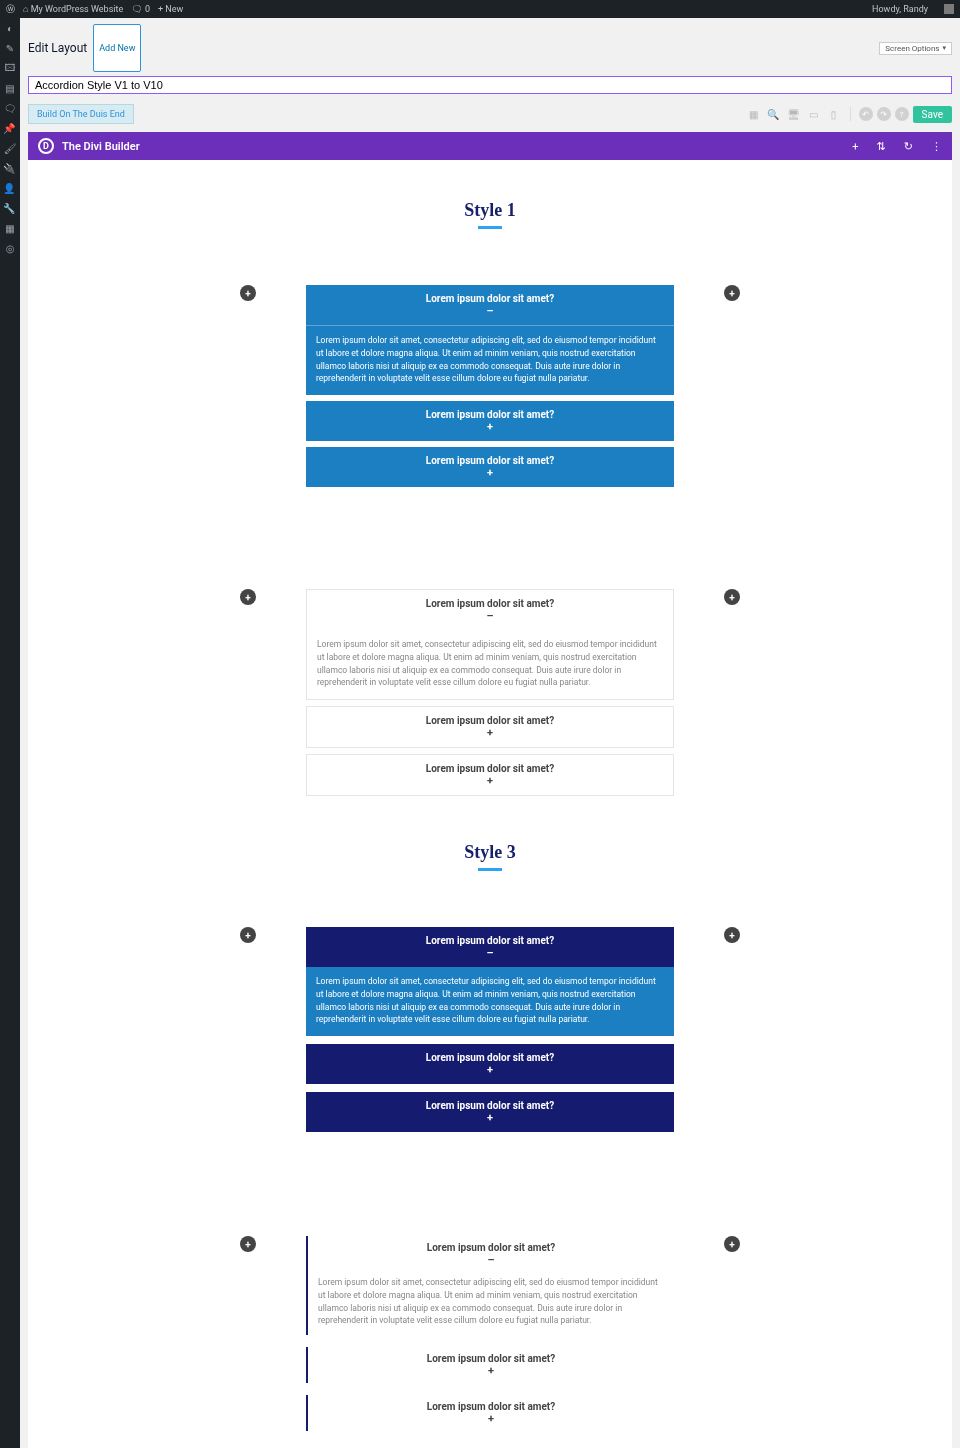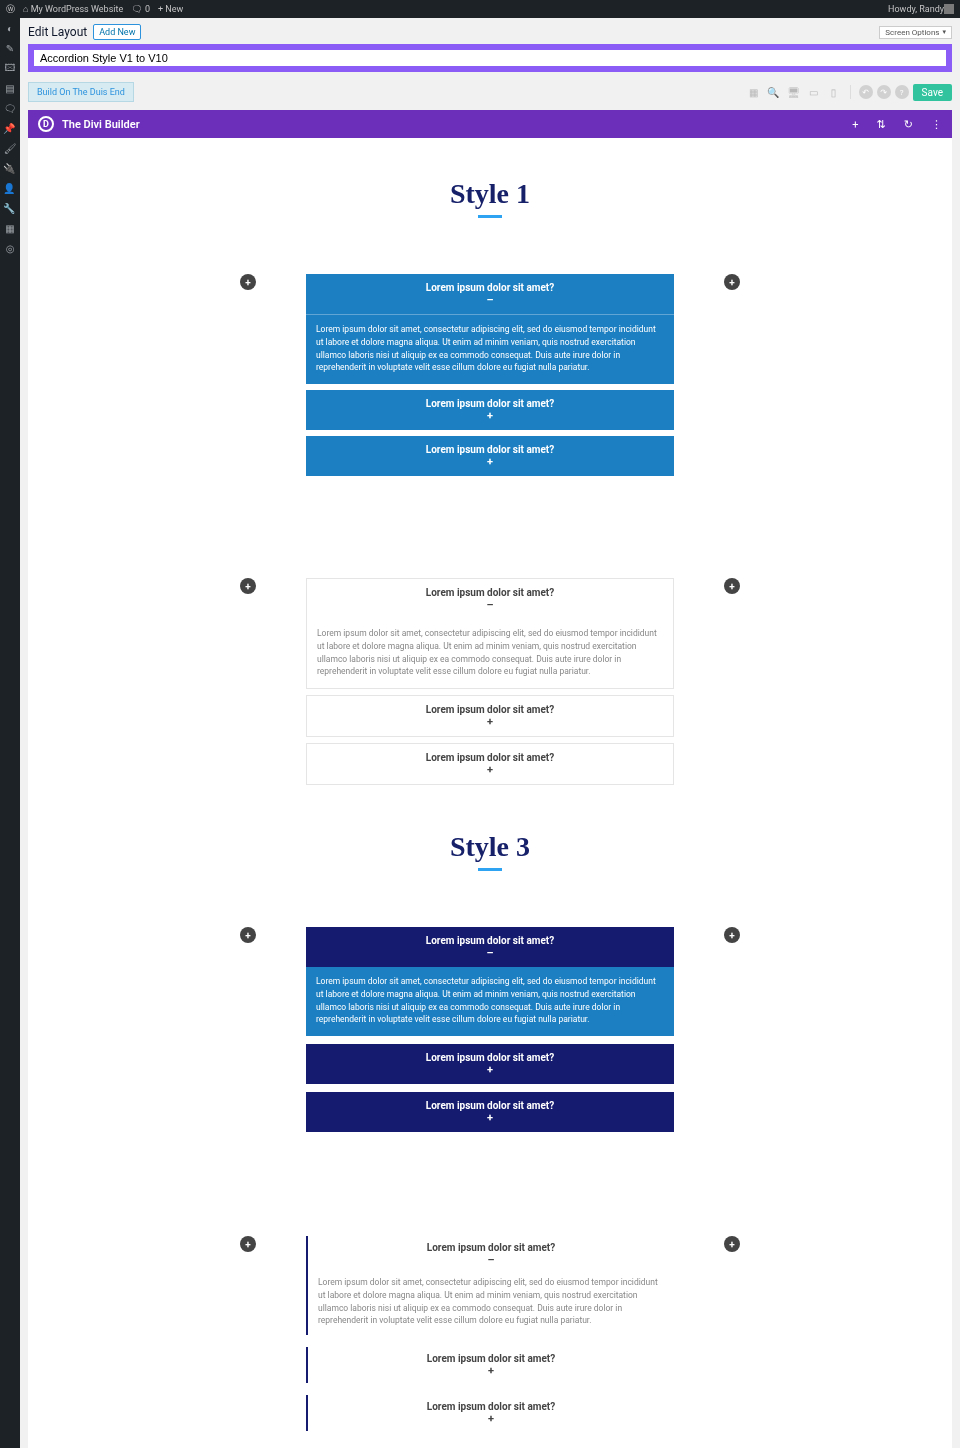--- a/index.html
+++ b/index.html
@@ -1,57 +1,57 @@
 <!DOCTYPE html>
 <html><head>
 <meta charset="utf-8">
 <style>
 *{box-sizing:border-box;margin:0;padding:0;}
 html,body{width:960px;height:1448px;font-family:-apple-system,BlinkMacSystemFont,"Segoe UI",Roboto,sans-serif;font-size:12px;background:#f1f1f1;overflow:hidden;}
 
 
 .wp-bar{height:18px;background:#1d2227;color:#c3c3c3;display:flex;align-items:center;padding:0 6px;font-size:9px;}
 .wp-bar .left{display:flex;align-items:center;gap:8px;}
-.wp-bar .right{margin-left:auto;display:flex;align-items:center;gap:0;}
+.wp-bar .right{margin-left:auto;display:flex;align-items:center;gap:16px;}
 .wp-bar .glyph{font-size:9px;}
 .wp-bar .avatar{width:10px;height:10px;background:#7a7a7a;display:inline-block;}
 
 
 .wp-side{position:absolute;left:0;top:18px;bottom:0;width:20px;background:#1d2227;display:flex;flex-direction:column;align-items:center;padding-top:4px;gap:8px;}
 .wp-side .sic{width:12px;height:12px;color:#9da3a8;font-size:10px;display:flex;align-items:center;justify-content:center;}
 
 
 .main{position:absolute;left:20px;top:18px;right:0;bottom:0;background:#f1f1f1;}
 .row1{display:flex;align-items:center;padding:6px 8px 4px 8px;}
 .row1 .scrn{margin-left:auto;background:#fff;border:1px solid #ccc;font-size:8px;padding:1px 5px;color:#555;display:flex;align-items:center;gap:3px;}
 .row1 .scrn::after{content:"▾";font-size:7px;}
 .page-title{font-size:12px;color:#0f172a;font-weight:400;}
-.add-new{border:1px solid #2e93dd;color:#0073aa;background:#fff;font-size:9px;padding:2px 5px;margin-left:6px;border-radius:2px;}
+.add-new{border:1px solid #2e93dd;color:#0073aa;background:#fff;font-size:9px;padding:18px 5px;margin-left:6px;border-radius:2px;}
 .title-input{margin:0 8px 6px 8px;}
-.title-input input{width:100%;height:28px;border:6px solid #8b5cf6;font-size:11px;padding:0 6px;background:#fff;}
+.title-input input{width:100%;height:18px;border:1px solid #8b5cf6;font-size:11px;padding:0 6px;background:#fff;}
 
 .toolbar{display:flex;align-items:center;padding:4px 8px 8px 8px;}
 .build-front{background:#d6ebf2;border:1px solid #b6d7e4;color:#2e93dd;font-size:9px;padding:4px 8px;}
 .tb-right{margin-left:auto;display:flex;align-items:center;gap:4px;}
 .tb-ico{width:16px;height:16px;border-radius:2px;display:flex;align-items:center;justify-content:center;color:#b8b8b8;font-size:10px;}
 .tb-sep{width:1px;height:14px;background:#ddd;margin:0 4px;}
 .tb-circle{width:14px;height:14px;border-radius:50%;background:#d1d1d1;color:#fff;display:flex;align-items:center;justify-content:center;font-size:8px;}
 .save-btn{background:#30c39e;color:#fff;font-size:10px;padding:3px 9px;border-radius:2px;}
 
 
 .divi-hdr{background:#6c2fb9;height:28px;display:flex;align-items:center;padding:0 10px;color:#fff;margin:0 8px;}
 .divi-hdr .dlogo{width:16px;height:16px;border:2px solid #fff;border-radius:50%;display:flex;align-items:center;justify-content:center;font-size:9px;font-weight:bold;margin-right:8px;}
 .divi-hdr .dright{margin-left:auto;display:flex;align-items:center;gap:18px;}
 .divi-hdr .dico{font-size:11px;}
 .divi-hdr .dtitle{font-size:11px;font-weight:600;}
 
 
 .canvas{background:#fff;margin:0 8px 8px 8px;padding:20px 0 40px 0;}
 .section{padding:20px 0;}
-.sec-title{text-align:center;font-size:28px;font-weight:700;color:#16216a;font-family:Georgia,serif;}
+.sec-title{text-align:center;font-size:18px;font-weight:700;color:#16216a;font-family:Georgia,serif;}
 .sec-title::after{content:"";display:block;width:24px;height:3px;background:#2ea3f2;margin:5px auto 0;}
 .row3{display:flex;justify-content:center;margin-top:56px;gap:48px;align-items:flex-start;}
 .addcol{width:20px;display:flex;justify-content:center;}
 .addbubble{width:16px;height:16px;border-radius:50%;background:#444;color:#fff;display:flex;align-items:center;justify-content:center;font-size:10px;font-weight:bold;}
 .midcol{width:368px;}
 
 
 .acc{width:100%;}
 .acc-item{margin-bottom:6px;}
 .acc-hdr{display:flex;align-items:center;justify-content:space-between;padding:8px 10px;font-size:10px;font-weight:700;flex-direction:column;}

